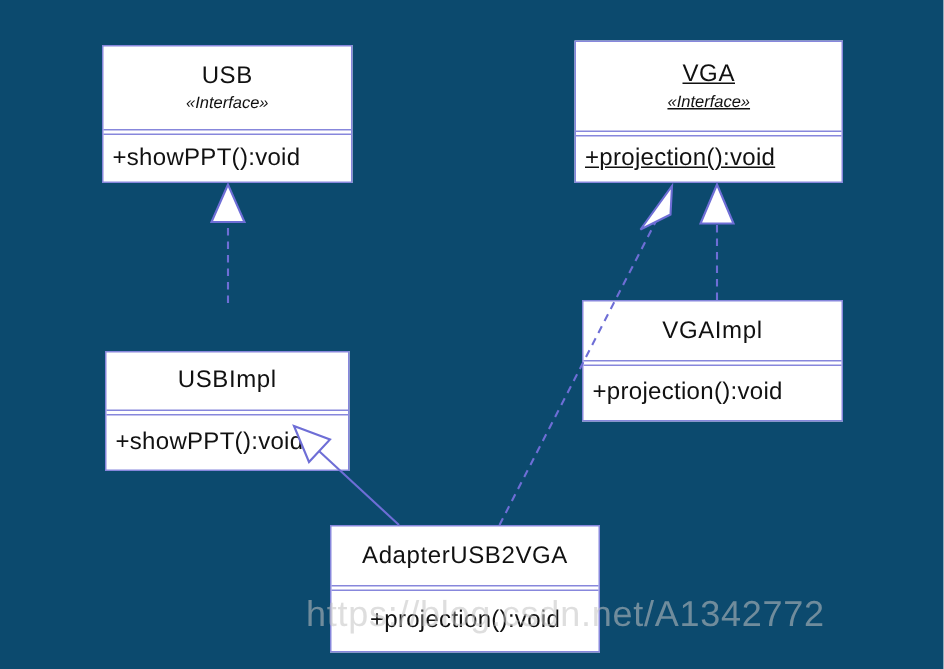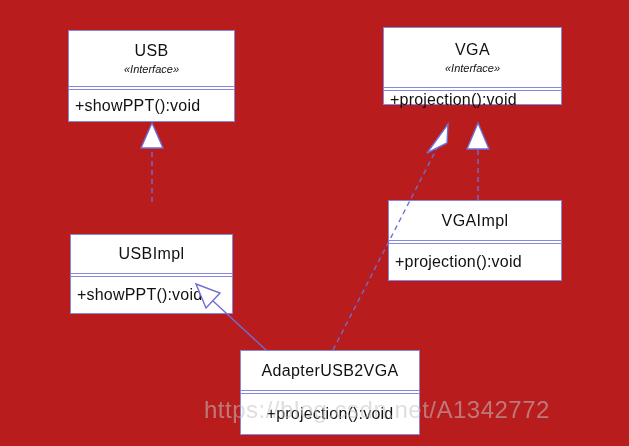--- a/index.html
+++ b/index.html
@@ -1,17 +1,17 @@
 <!DOCTYPE html>
 <html><head>
 <meta charset="utf-8">
 <style>
   html,body{margin:0;padding:0;background:#ffffff;}
   .canvas{
-    position:relative;width:629px;height:446px;background:#b91c1c;overflow:hidden;
+    position:relative;width:629px;height:446px;background:#0c4a6e;overflow:hidden;
     font-family:"Liberation Sans",sans-serif;color:#111;text-align:right;
   }
   .arrows{position:absolute;left:0;top:0;width:629px;height:446px;pointer-events:none;}
   .rel-line{stroke:#6e6ed6;stroke-width:1.4;fill:none;}
   .rel-dash{stroke-dasharray:5 4;}
   .rel-head{fill:#ffffff;stroke:#6e6ed6;stroke-width:1.4;}
   .uml-class{
     position:absolute;box-sizing:border-box;background:#ffffff;
     border:1.5px solid #8787dc;display:flex;flex-direction:column;
   }
@@ -24,27 +24,27 @@
   .attrs{
     box-sizing:border-box;height:4px;flex:0 0 auto;
     border-top:1.5px solid #8787dc;border-bottom:1.5px solid #8787dc;
   }
   .methods{flex:1 1 auto;display:flex;align-items:center;padding-left:6px;}
   .method{font-size:16px;letter-spacing:.2px;white-space:nowrap;}
   .methods.centered{justify-content:center;padding-left:0;}
   
   #box-usb     {left:68px;  top:30px;  width:167px; height:92px;}
   #box-usb .head{height:55px;}
-  #box-vga     {left:383px; top:27px;  width:179px; height:78px;}
+  #box-vga     {left:383px; top:27px;  width:179px; height:95px;text-decoration:underline;}
   #box-vga .head{height:59px;}
   #box-usbimpl {left:70px;  top:202px; width:163px; height:80px;margin-top:32px;}
   #box-usbimpl .head{height:38px;}
   #box-vgaimpl {left:388px; top:200px; width:174px; height:81px;}
   #box-vgaimpl .head{height:39px;}
-  #box-adapter {left:220px; top:350px; width:180px; height:85px;margin-left:20px;}
+  #box-adapter {left:220px; top:350px; width:180px; height:85px;}
   #box-adapter .head{height:39px;}
   .watermark{
     position:absolute;left:204px;top:396px;font-size:24px;letter-spacing:.5px;
     color:rgba(195,195,195,0.55);white-space:nowrap;pointer-events:none;
   }
 </style>
 </head>
 <body>
 
 <div class="canvas">

